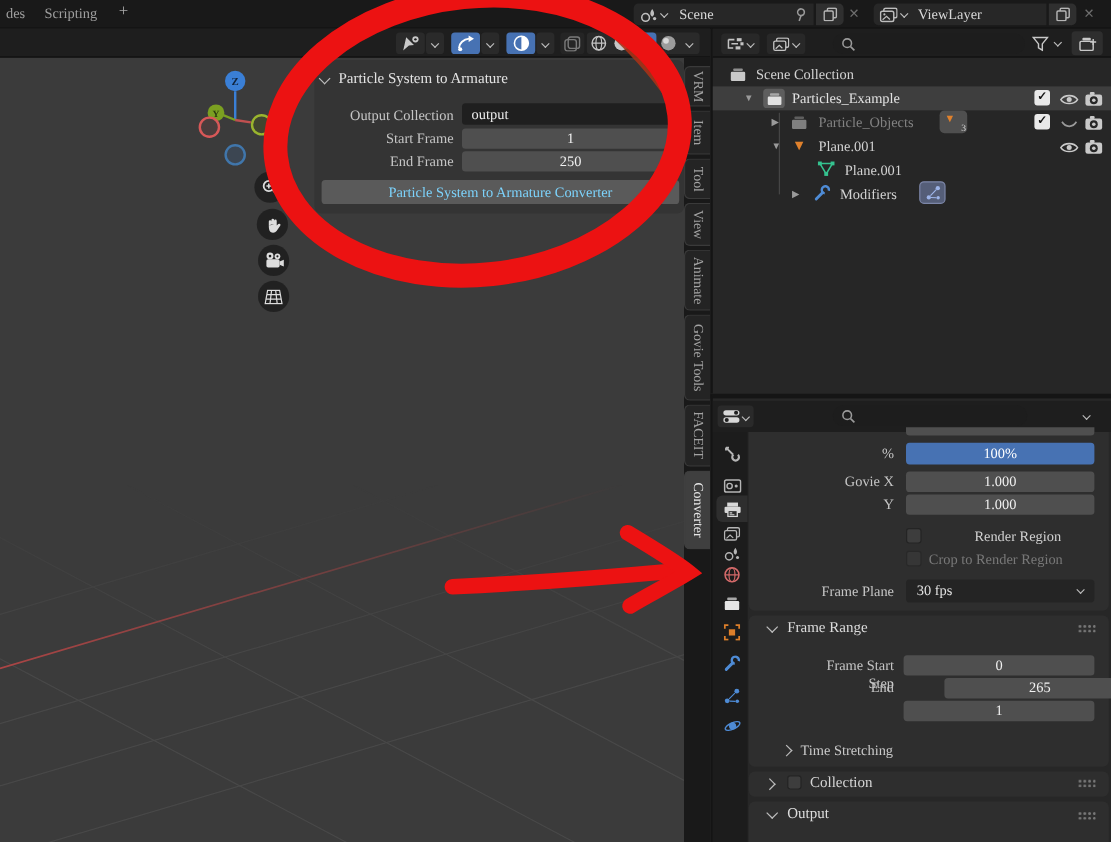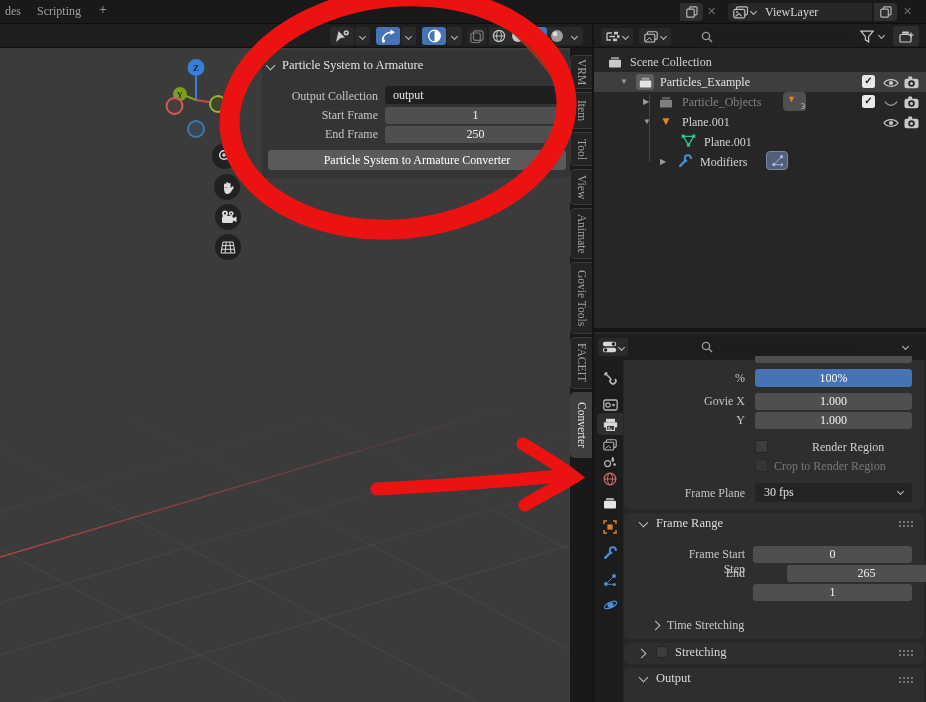--- a/index.html
+++ b/index.html
@@ -30,20 +30,37 @@
 </head>
 <body>
 
 <div id="app">
 
   <div class="ab" style="left:0;top:0;width:926px;height:24px;background:#191919;border-bottom:1px solid #0e0e0e"></div>
   <div class="ab nw" style="left:5px;top:4px;color:#9f9f9f">des</div>
   <div class="ab nw" style="left:37px;top:4px;color:#9f9f9f">Scripting</div>
   <div class="ab nw" style="left:99px;top:2px;font-size:14px;color:#aaa">+</div>
 
+  <div class="ab" style="left:528px;top:3px;width:150px;height:18px;background:#272727;border-radius:4px 0 0 4px;display:flex;align-items:center">
+    <span style="margin-left:5px">
+      <svg width="15" height="13">
+          <circle cx="5" cy="8.5" r="3.2" fill="none" stroke="#bdbdbd" stroke-width="1.3"></circle>
+          <path d="M10.5 1.5 C12.6 4.4,12.6 6.6,10.5 8 C8.4 6.6,8.4 4.4,10.5 1.5 Z" fill="#bdbdbd"></path>
+          <circle cx="12.5" cy="9.5" r="1.4" fill="#bdbdbd"></circle>
+        </svg>
+    </span>
+    <span class="chev sm" style="margin:0 4px 2px 3px"></span>
+    <span class="nw" style="color:#d8d8d8;margin-left:6px">Scene</span>
+    <span style="margin-left:auto;margin-right:5px">
+      <svg width="11" height="12">
+          <circle cx="5.5" cy="4.2" r="2.8" fill="none" stroke="#9a9a9a" stroke-width="1.3" transform="rotate(-35 5.5 4.2)"></circle>
+          <line x1="5.5" y1="7" x2="4" y2="11.5" stroke="#9a9a9a" stroke-width="1.3"></line>
+        </svg>
+    </span>
+  </div>
   <div class="ab flexc" style="left:680px;top:3px;width:23px;height:18px;background:#2f2f2f;border-radius:0 4px 4px 0">
     <svg width="12" height="12">
         <rect x="3.5" y="0.8" width="7.5" height="8" rx="1" fill="none" stroke="#b5b5b5" stroke-width="1.2"></rect>
         <rect x="0.8" y="3.2" width="7.5" height="8" rx="1" fill="#2f2f2f" stroke="#b5b5b5" stroke-width="1.2"></rect>
       </svg>
   </div>
   <div class="ab nw" style="left:707px;top:5px;color:#6e6e6e;font-size:11px">✕</div>
 
   <div class="ab" style="left:728px;top:3px;width:144px;height:18px;background:#272727;border-radius:4px 0 0 4px;display:flex;align-items:center">
     <span style="margin-left:5px">
@@ -204,21 +221,21 @@
   <div class="ab nw" style="left:282px;top:58px;font-size:12.5px;color:#e3e3e3">Particle System to Armature</div>
   <div class="ab grips" style="left:546px;top:62px"></div>
 
   <div class="ab rlab nw" style="left:250px;top:89px;width:128px">Output Collection</div>
   <div class="ab tfield" style="left:385px;top:86px;width:181px;height:18px;line-height:18px">output</div>
   <div class="ab rlab nw" style="left:250px;top:108px;width:128px">Start Frame</div>
   <div class="ab field" style="left:385px;top:107px;width:181px;height:17px;line-height:17px">1</div>
   <div class="ab rlab nw" style="left:250px;top:127px;width:128px">End Frame</div>
   <div class="ab field" style="left:385px;top:126px;width:181px;height:17px;line-height:17px">250</div>
   <div class="ab flexc" style="left:268px;top:150px;width:298px;height:20px;background:#5a5a5a;border-radius:3px">
-    <span class="nw" style="color:#ffffff">Particle System to Armature Converter</span>
+    <span class="nw" style="color:#7dd3fc">Particle System to Armature Converter</span>
   </div>
 
   <div class="ab" style="left:570px;top:48px;width:22px;height:654px;background:#191919"></div>
   <div class="ab vtab" style="left:570px;top:55px;height:34px">
       <span>VRM</span>
     </div>
   <div class="ab vtab" style="left:570px;top:92px;height:37px">
       <span>Item</span>
     </div>
   <div class="ab vtab" style="left:570px;top:132px;height:34px">
@@ -517,21 +534,21 @@
   <div class="ab field" style="left:753px;top:546px;width:159px;height:17px;line-height:17px">0</div>
   <div class="ab rlab nw" style="left:600px;top:566px;width:145px">End</div>
   <div class="ab field" style="left:787px;top:565px;width:159px;height:17px;line-height:17px">265</div>
   <div class="ab rlab nw" style="left:600px;top:562px;width:145px">Step</div>
   <div class="ab field" style="left:753px;top:584px;width:159px;height:17px;line-height:17px">1</div>
   <span class="ab chev r" style="left:652px;top:622px"></span>
   <div class="ab nw" style="left:667px;top:618px;color:#c9c9c9">Time Stretching</div>
 
   <span class="ab chev r" style="left:638px;top:650px"></span>
   <div class="ab cbx" style="left:656px;top:646px;width:12px;height:12px"></div>
-  <div class="ab nw" style="left:675px;top:645px;font-size:12.5px;color:#d6d6d6">Stretching</div>
+  <div class="ab nw" style="left:675px;top:645px;font-size:12.5px;color:#d6d6d6">Collection</div>
   <div class="ab grips" style="left:898px;top:649px"></div>
 
   <span class="ab chev" style="left:640px;top:674px"></span>
   <div class="ab nw" style="left:656px;top:671px;font-size:12.5px;color:#dcdcdc">Output</div>
   <div class="ab grips" style="left:898px;top:676px"></div>
 
   <svg class="ab" width="926" height="702" style="left:0;top:0;pointer-events:none;z-index:50">
     <g fill="none" stroke-linecap="round">
       <path d="M472 -6 C505 22, 549 60, 570 104" stroke="#a63217" stroke-width="4.5" opacity="0.9"></path>
       <ellipse cx="398" cy="113" rx="169" ry="116" transform="rotate(-6 398 113)" stroke="#ec1212" stroke-width="20"></ellipse>

